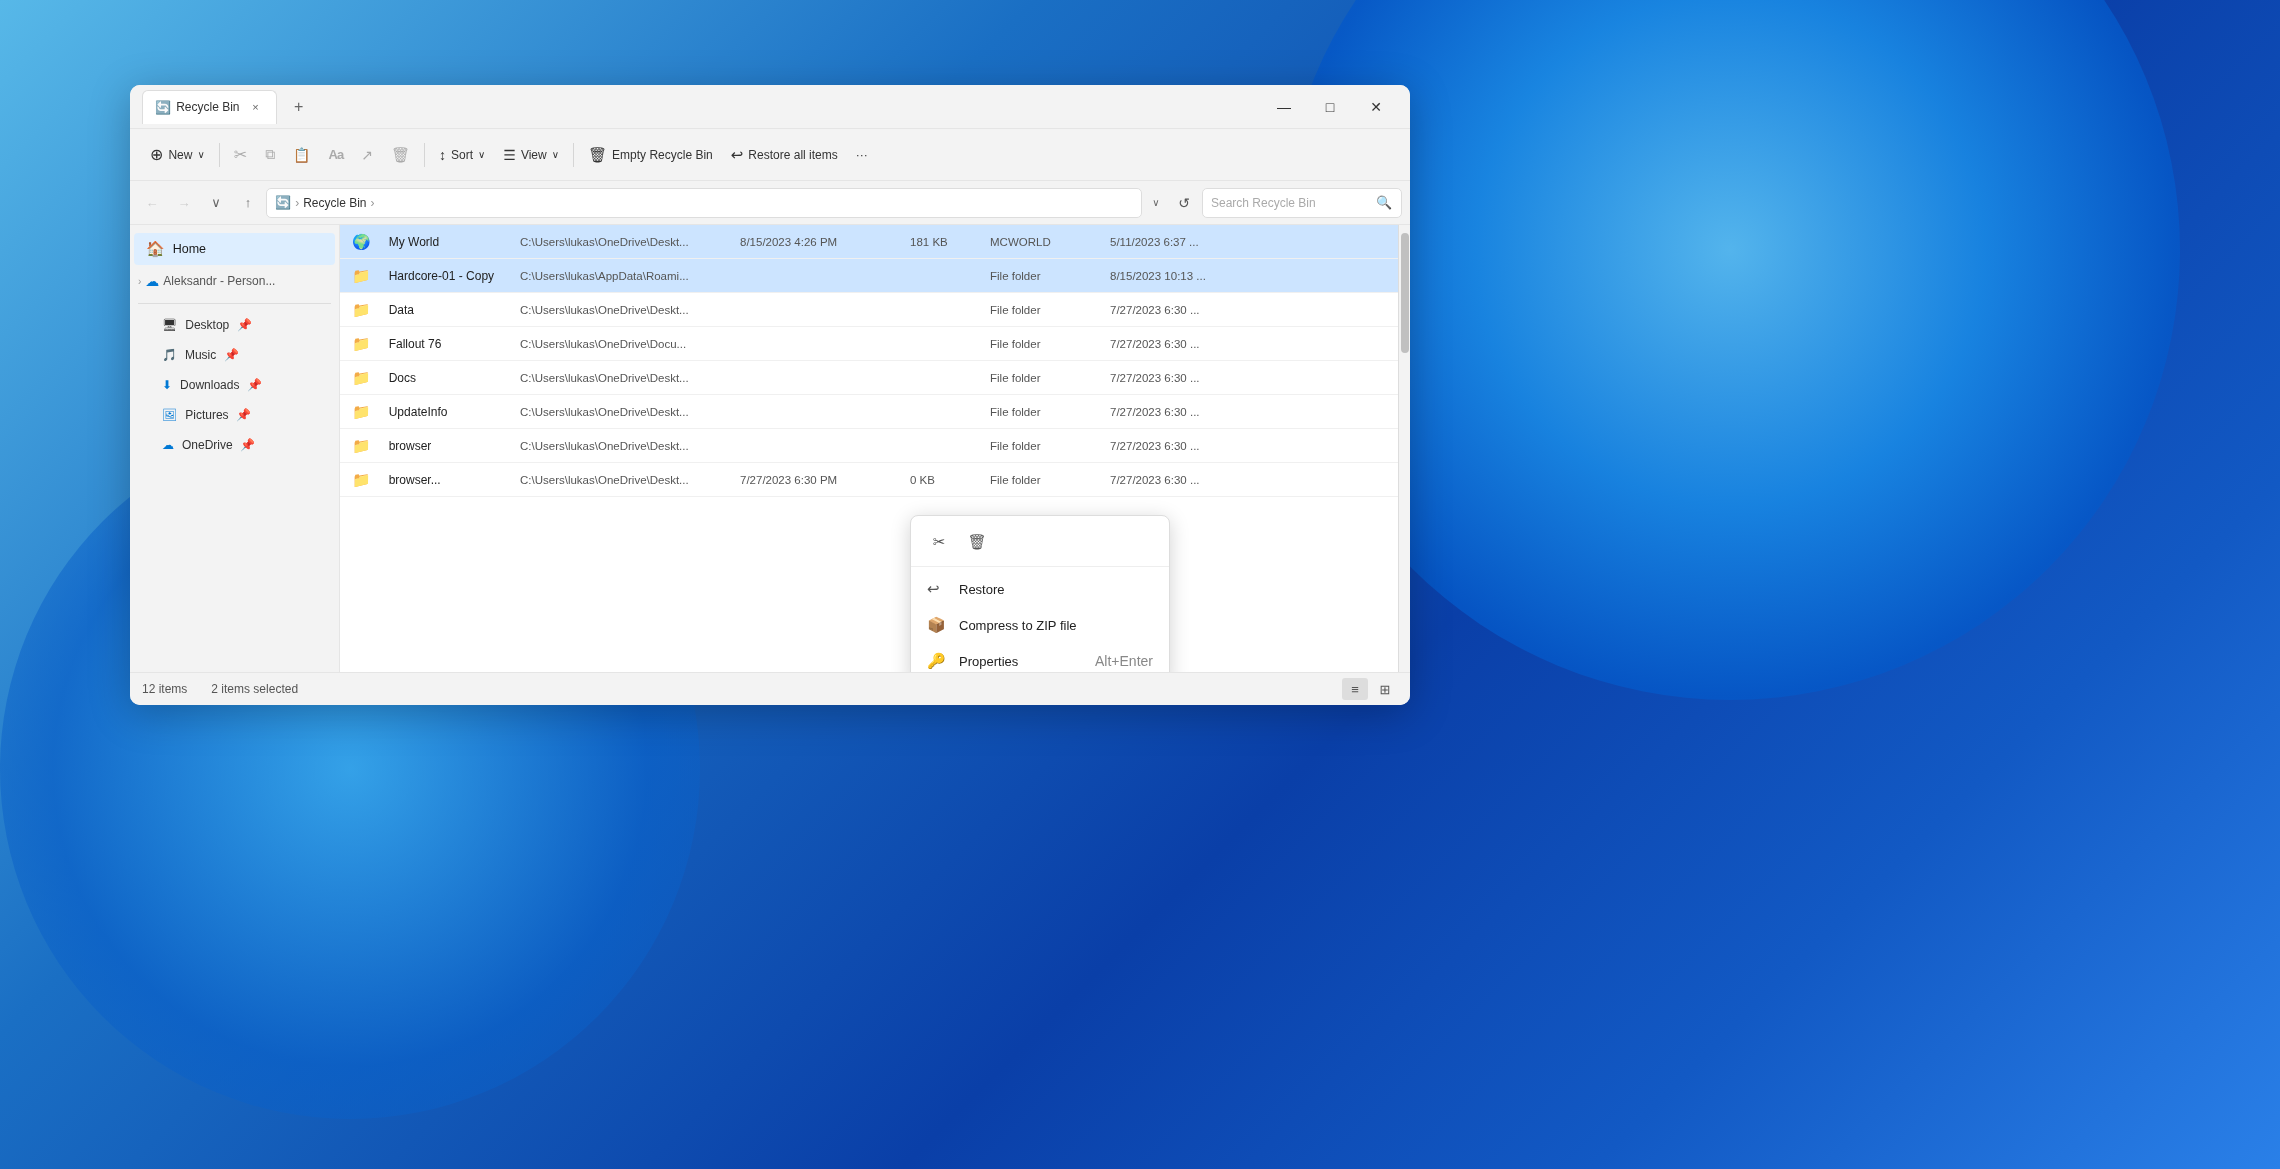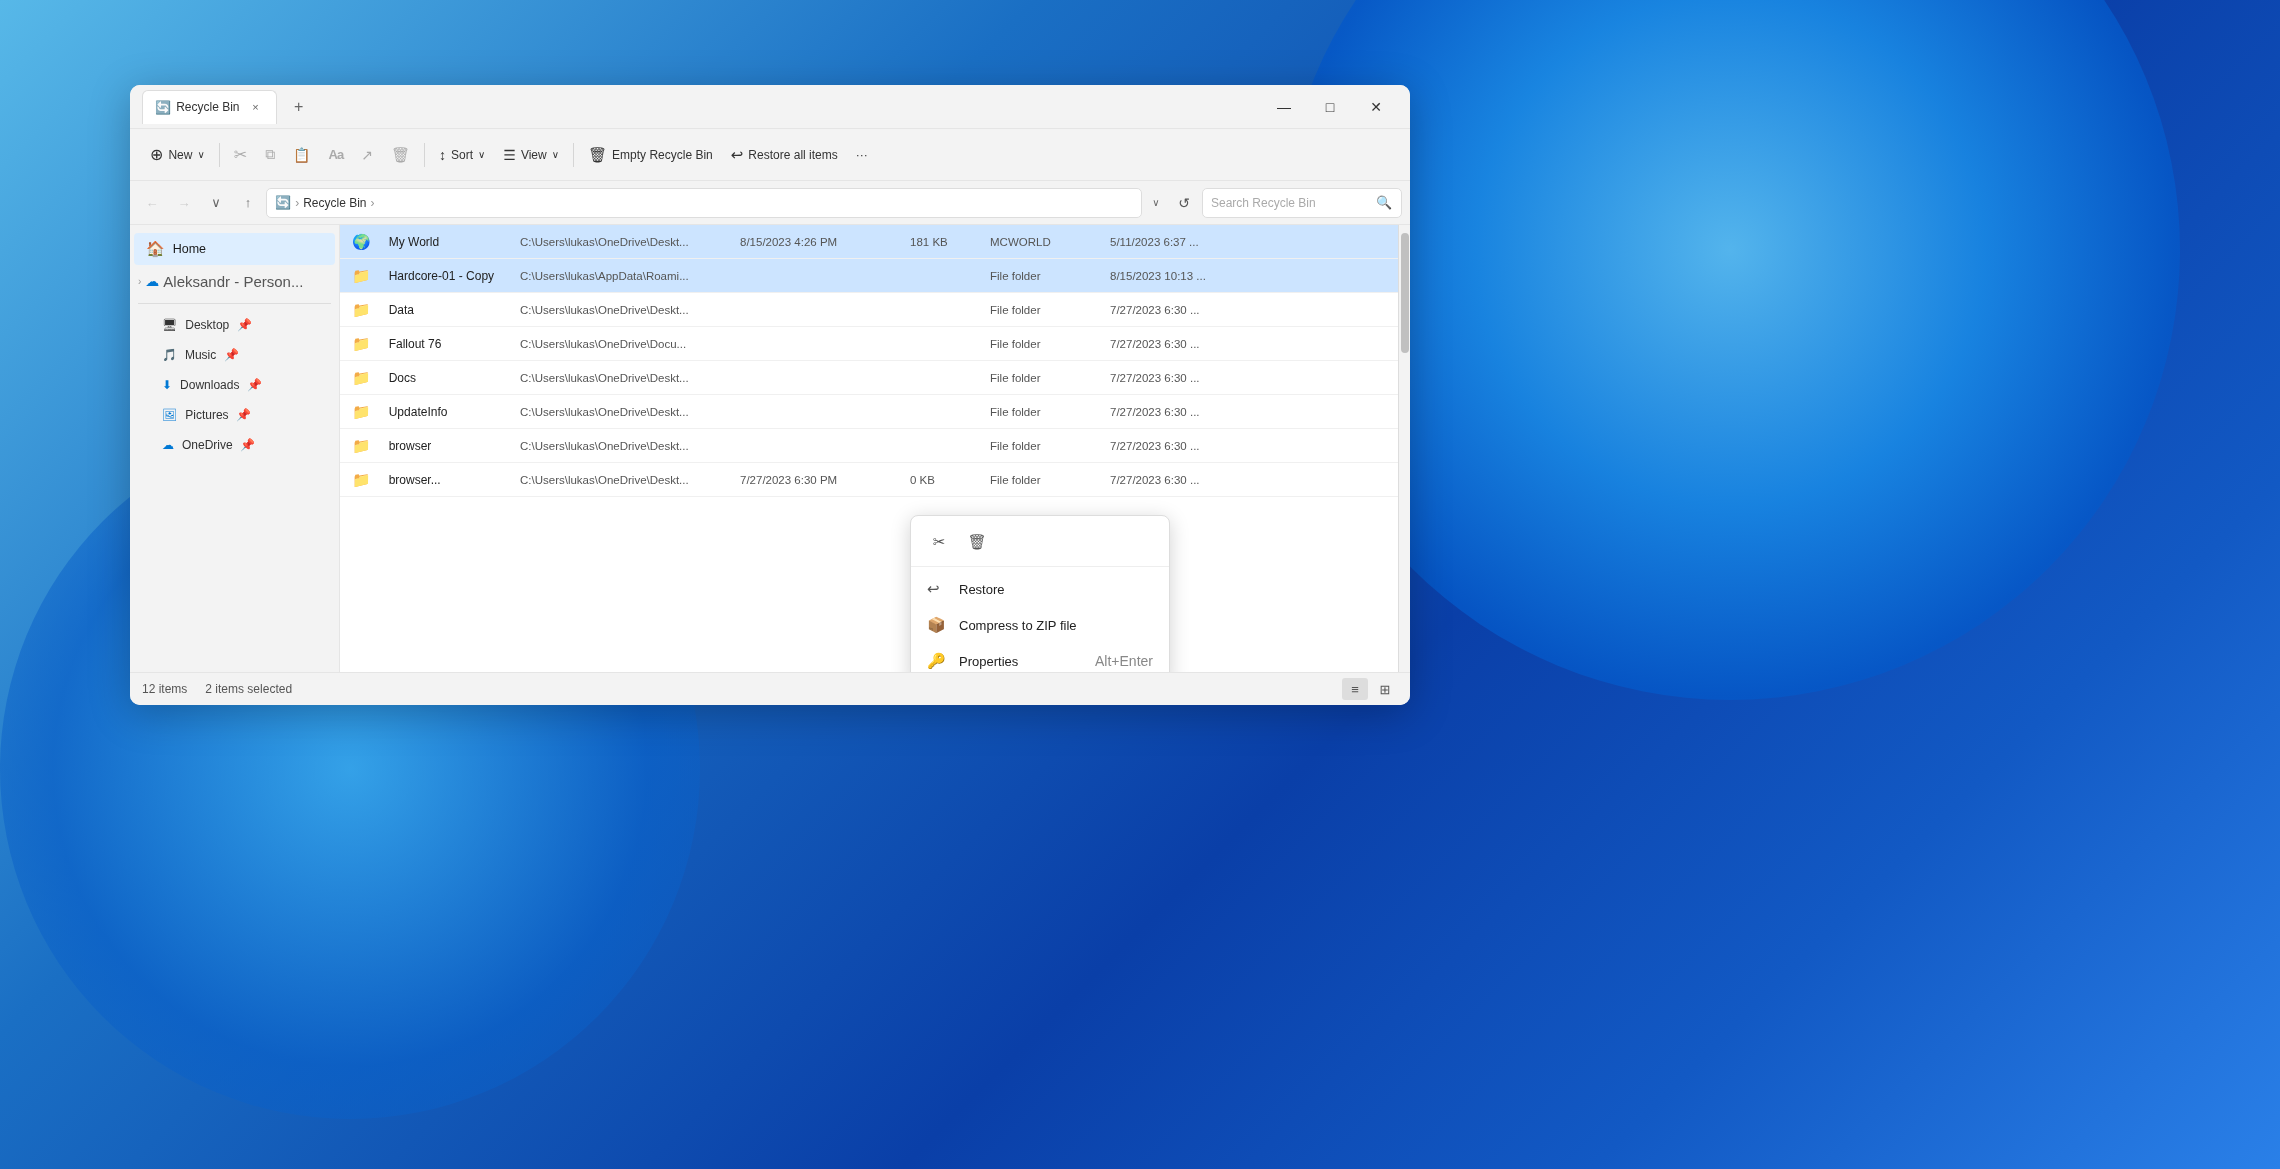--- a/index.html
+++ b/index.html
@@ -340,21 +340,21 @@
     
     .statusbar {
       height: 28px;
       background: #f3f3f3;
       border-top: 1px solid #e5e5e5;
       display: flex;
       align-items: center;
       padding: 16px 12px;
       font-size: 12px;
       color: #555;
-      gap: 18px;
+      gap: 24px;
       flex-shrink: 0;
     }
     .statusbar-right {
       margin-left: auto;
       display: flex;
       gap: 4px;
     }
     .view-toggle-btn {
       width: 26px; height: 22px;
       display: flex; align-items: center; justify-content: center;
@@ -505,21 +505,21 @@
   <div class="main-area">
 
     <div class="sidebar">
       <div class="sidebar-item active">
         <span class="icon">🏠</span>
         <span>Home</span>
       </div>
       <div class="sidebar-expand">
         <span style="font-size:10px;color:#999;">›</span>
         <span style="font-size:14px;color:#0078d4;">☁</span>
-        <span style="font-size:15px;">Aleksandr - Person...</span>
+        <span style="font-size:12px;">Aleksandr - Person...</span>
       </div>
       <div class="sidebar-separator"></div>
       <div class="sidebar-section-item">
         <span class="icon">🖥</span>
         <span>Desktop</span>
         <span class="pin-icon">📌</span>
       </div>
       <div class="sidebar-section-item">
         <span class="icon" style="color:#e05;">🎵</span>
         <span>Music</span>

